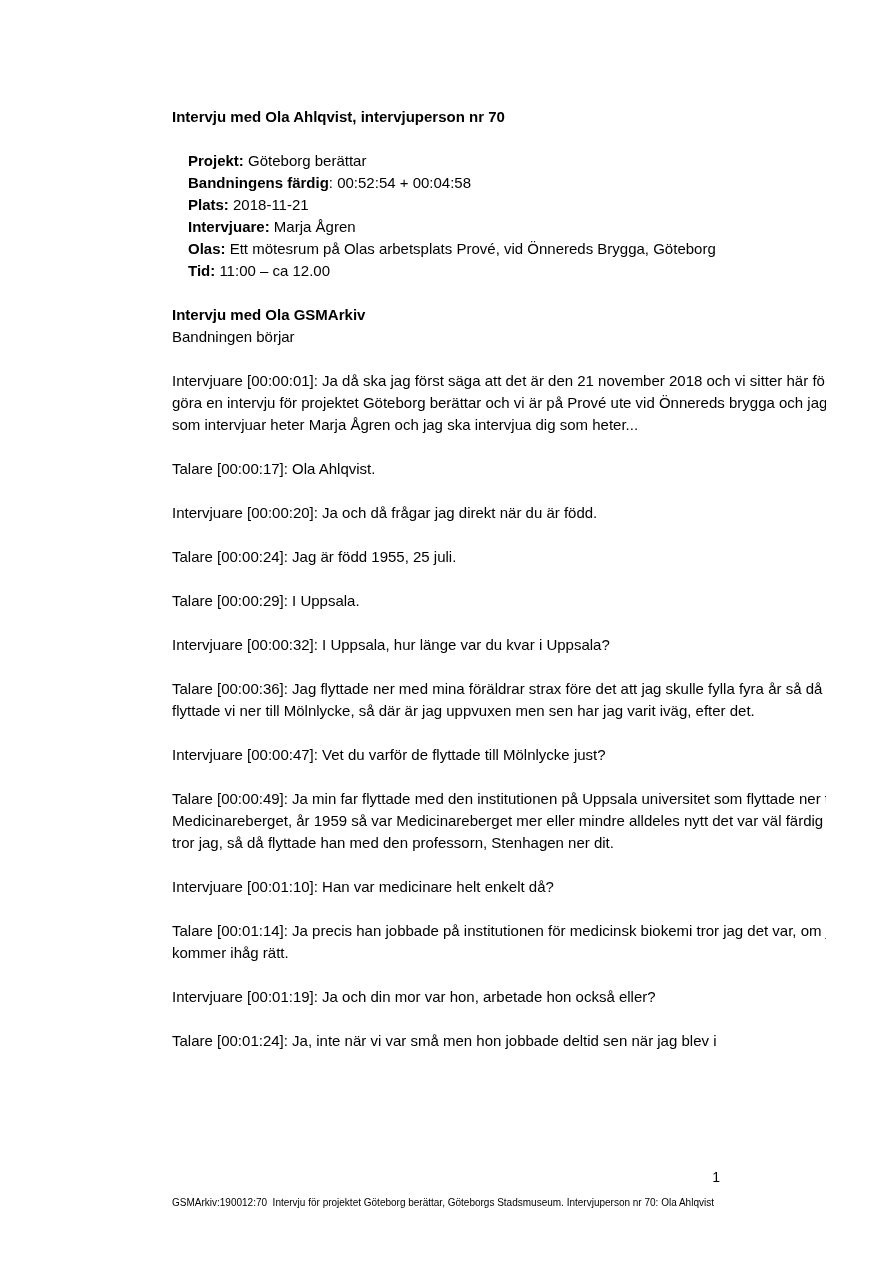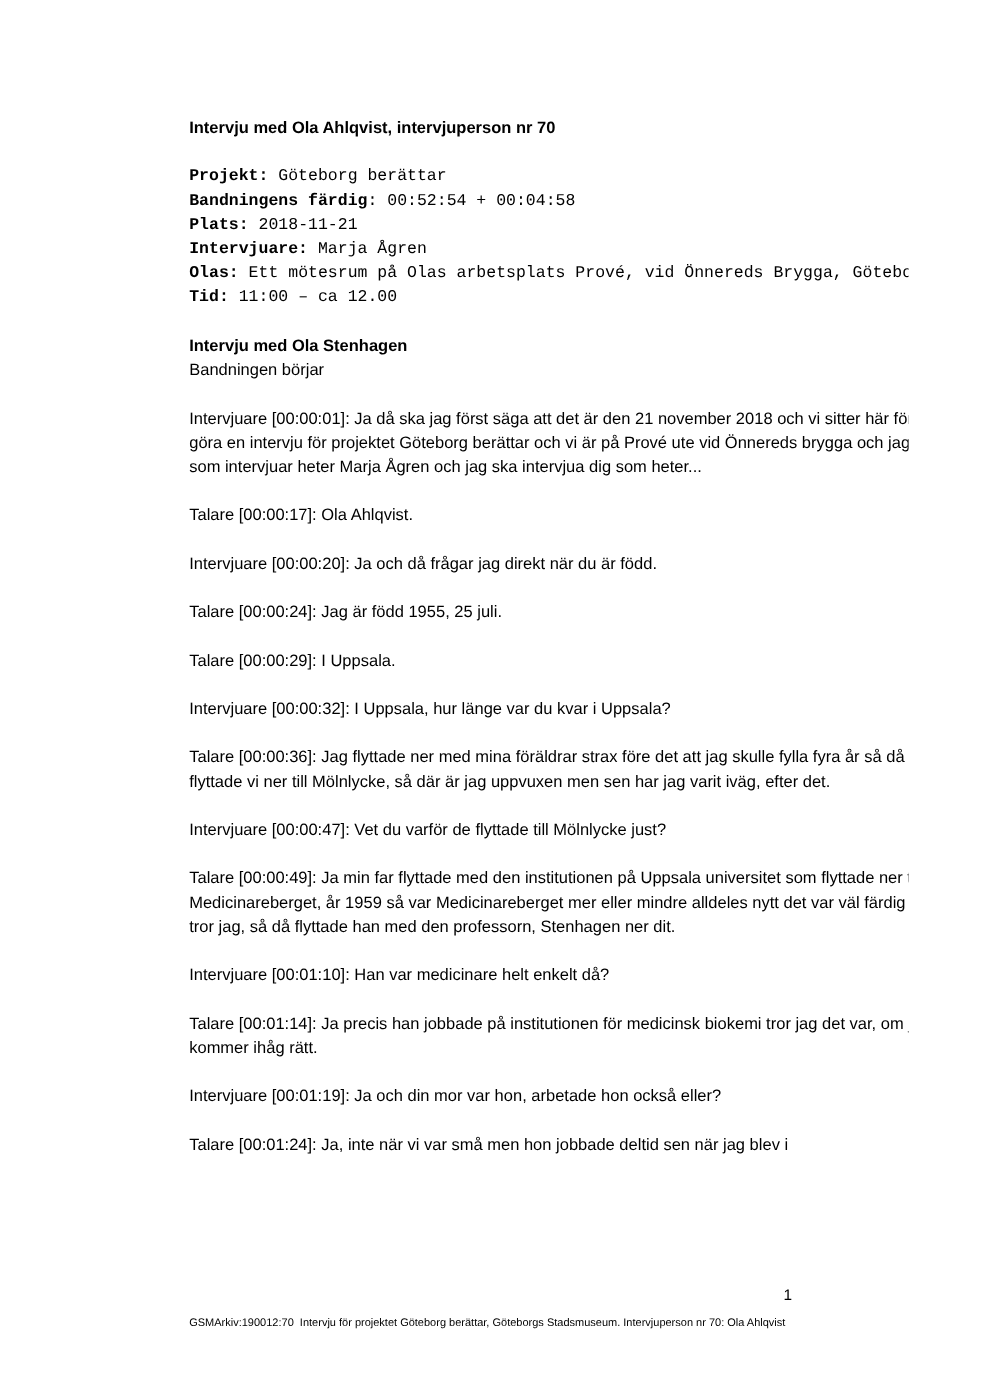--- a/index.html
+++ b/index.html
@@ -24,22 +24,21 @@
     position: absolute;
     top: 106px;
     left: 106px;
     width: 681px;
   }
   .doc-title {
     font-weight: bold;
     margin: 0 0 22px 0;
   }
   .meta-block {
-    margin: 0 0 22px 0;
-    font-family: Liberation Mono, monospace;
+    margin: 0 0 22px 16px;
   }
   .meta-line {
     margin: 0;
   }
   .meta-line b {
     font-weight: bold;
   }
   .section-head {
     margin: 0 0 22px 0;
   }
@@ -77,21 +76,21 @@
     <div class="meta-block">
         <div class="meta-line"><b>Projekt:</b><span> Göteborg berättar</span></div>
         <div class="meta-line"><b>Bandningens färdig</b><span>: 00:52:54 + 00:04:58</span></div>
         <div class="meta-line"><b>Plats:</b><span> 2018-11-21</span></div>
         <div class="meta-line"><b>Intervjuare:</b><span> Marja Ågren</span></div>
         <div class="meta-line"><b>Olas:</b><span> Ett mötesrum på Olas arbetsplats Prové, vid Önnereds Brygga, Göteborg</span></div>
         <div class="meta-line"><b>Tid:</b><span> 11:00 – ca 12.00</span></div>
       </div>
 
     <div class="section-head">
-      <div class="head">Intervju med Ola Stenhagen</div>
+      <div class="head">Intervju med Ola GSMArkiv</div>
       <div class="sub">Bandningen börjar</div>
     </div>
 
     <div class="transcript">
         <p>Intervjuare [00:00:01]: Ja då ska jag först säga att det är den 21 november 2018 och vi sitter här för att göra en intervju för projektet Göteborg berättar och vi är på Prové ute vid Önnereds brygga och jag som intervjuar heter Marja Ågren och jag ska intervjua dig som heter...</p>
         <p>Talare [00:00:17]: Ola Ahlqvist.</p>
         <p>Intervjuare [00:00:20]: Ja och då frågar jag direkt när du är född.</p>
         <p>Talare [00:00:24]: Jag är född 1955, 25 juli.</p>
         <p>Talare [00:00:29]: I Uppsala.</p>
         <p>Intervjuare [00:00:32]: I Uppsala, hur länge var du kvar i Uppsala?</p>

